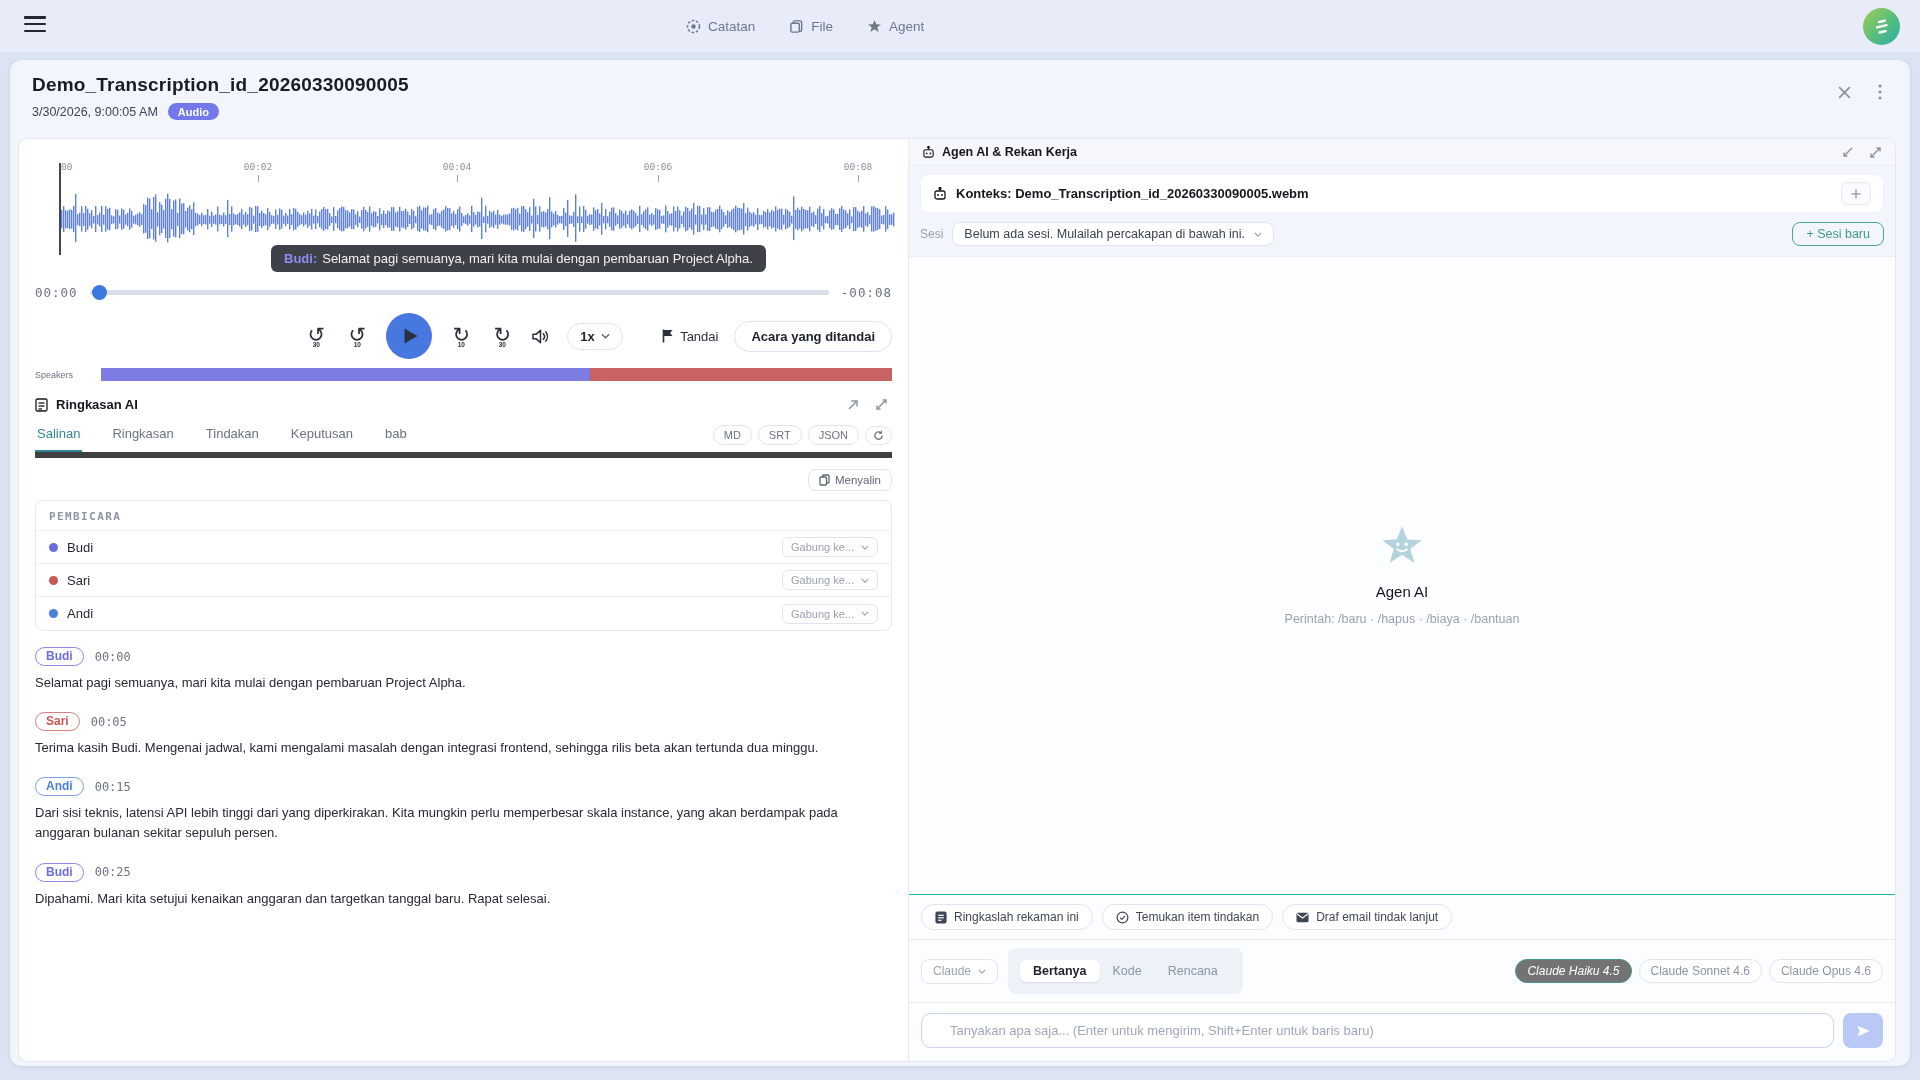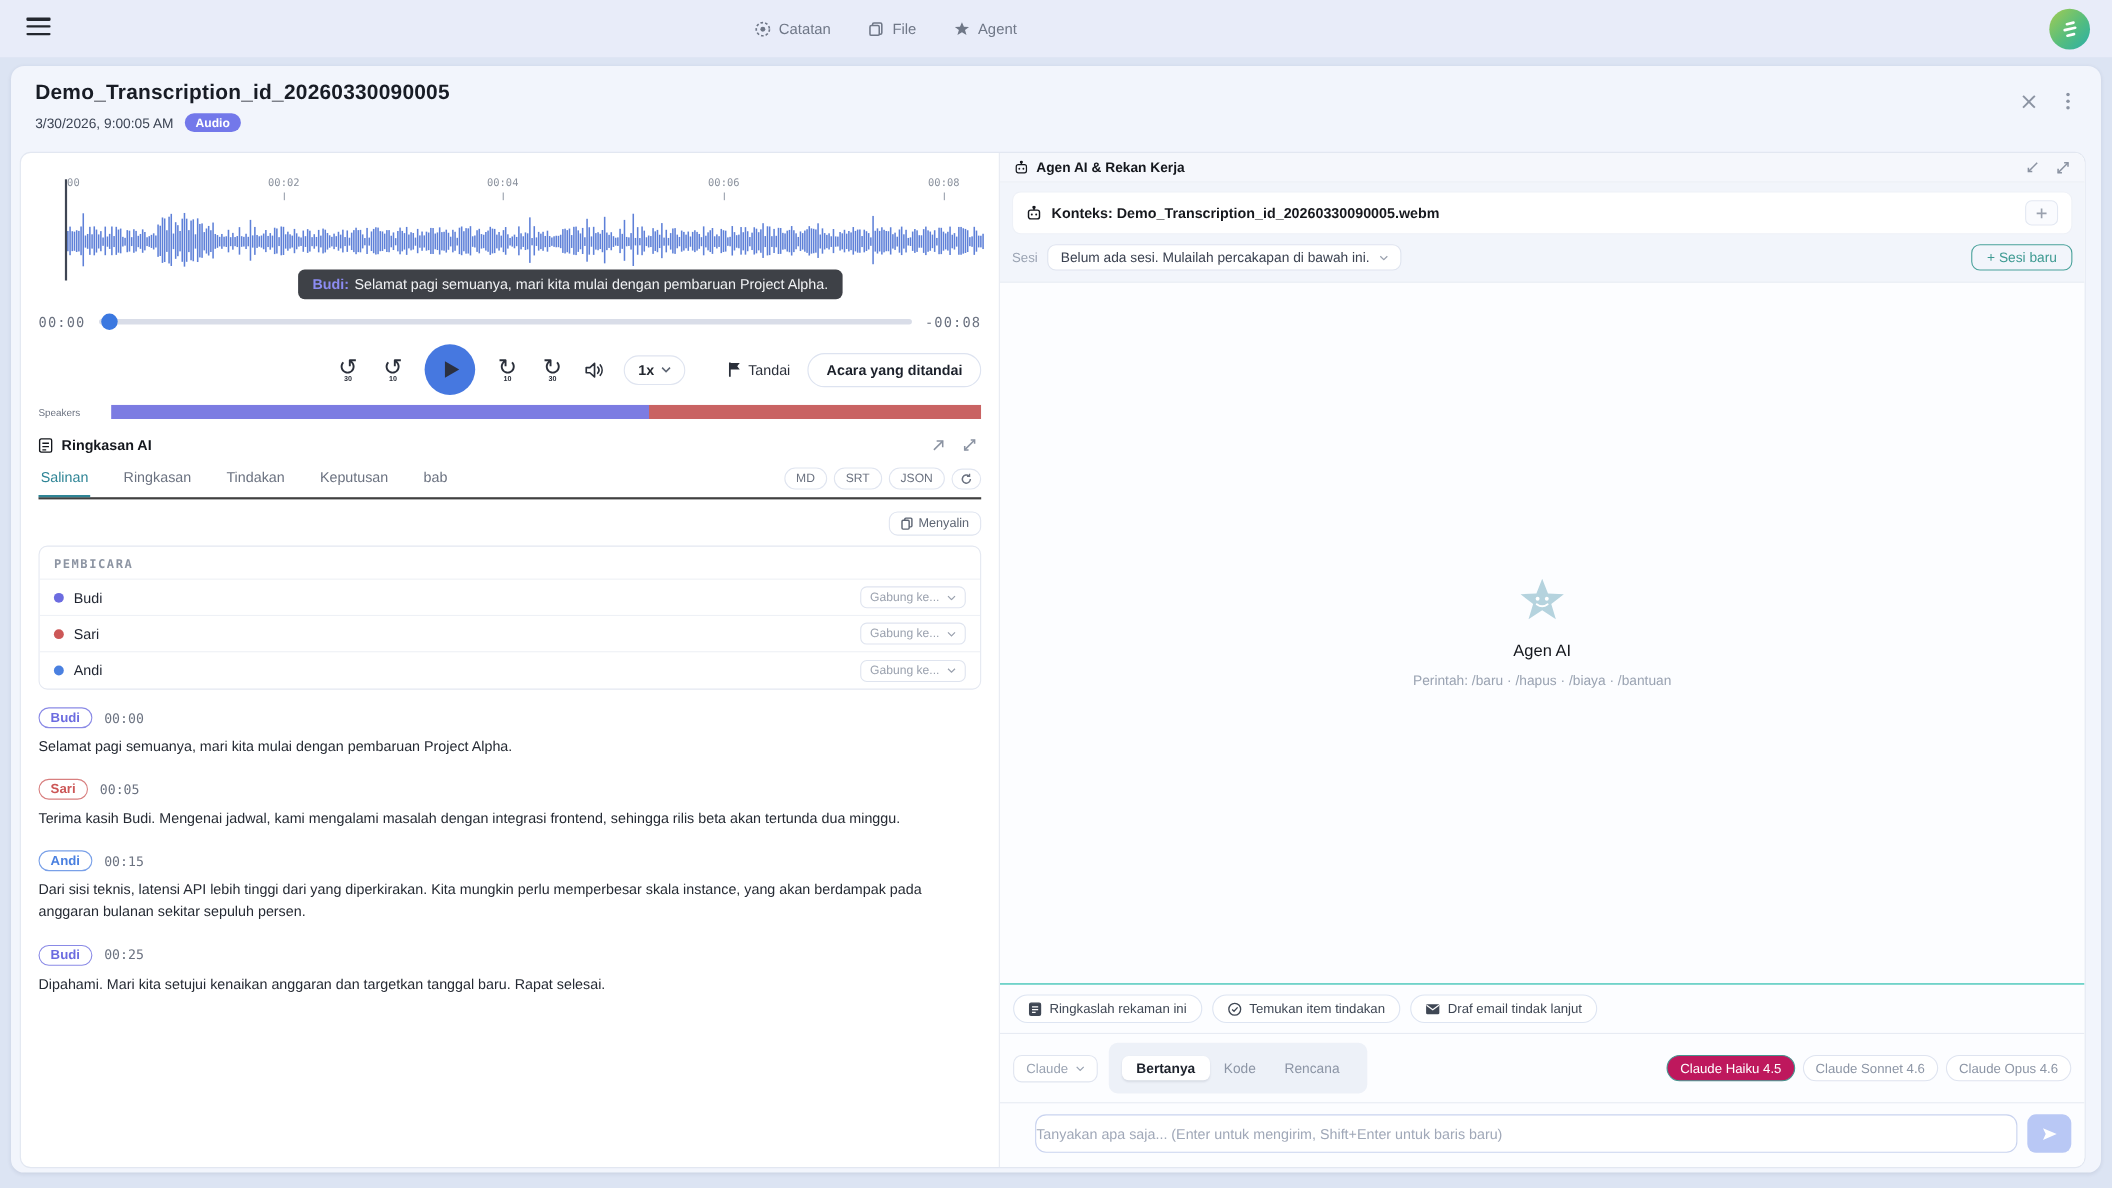--- a/index.html
+++ b/index.html
@@ -72,21 +72,21 @@
   
   .speakers-row { display:flex; align-items:center; margin-top:8px; }
   .speakers-label { width:66px; font-size:9px; color:#6b7280; }
   .speakers-bar { flex:1; height:13px; display:flex; overflow:hidden; cursor:pointer; }
   .speakers-bar .seg { height:100%; }
 
   
   .summary-header { display:flex; align-items:center; gap:8px; margin-top:16px; }
   .summary-title { font-size:13px; font-weight:bold; color:#14171d; }
   .summary-header .hdr-icons { margin-left:auto; display:flex; gap:16px; margin-right:4px; }
-  .tabs-row { display:flex; align-items:flex-end; gap:28px; border-bottom:2px solid #404040; margin-top:6px; }
+  .tabs-row { display:flex; align-items:flex-end; gap:28px; border-bottom:6px solid #404040; margin-top:6px; }
   .tab { font-size:13px; color:#6b7280; padding:8px 2px 9px; cursor:pointer; border-bottom:2px solid transparent; }
   .tab.active { color:#2f8596; border-bottom-color:#2f8596; }
   .tabs-right { margin-left:auto; display:flex; gap:6px; align-items:center; padding-bottom:7px; }
   .export-pill { border:1px solid #e0e5f0; border-radius:13px; padding:3px 10px; font-size:11px;
                  color:#6b7280; background:#fff; cursor:pointer; }
   .copy-row { display:flex; justify-content:flex-end; margin-top:11px; }
   .copy-btn { border:1px solid #e0e5f0; border-radius:8px; padding:4px 10px; font-size:11.5px;
               color:#5d6573; background:#fff; display:flex; align-items:center; gap:5px; cursor:pointer; }
 
   
@@ -136,24 +136,24 @@
   .qa-pill { border:1px solid #dee5f2; border-radius:15px; padding:5px 13px; font-size:12px; color:#3f4754;
              background:#fff; display:flex; align-items:center; gap:7px; cursor:pointer; white-space:nowrap; }
   .agent-model { display:flex; align-items:center; gap:10px; padding:8px 12px; border-top:1px solid #e7ebf3; }
   .provider-pill { border:1px solid #e0e5f0; border-radius:8px; padding:4.5px 11px; font-size:12px; color:#9aa3b2;
                    background:#fff; display:flex; align-items:center; gap:7px; cursor:pointer; }
   .modes { background:#edf1f8; border-radius:8px; padding:12px; display:flex; }
   .mode { padding:4px 13px; font-size:12.5px; color:#8c95a5; border-radius:6px; cursor:pointer; }
   .mode.active { background:#fff; color:#1c212b; font-weight:bold; box-shadow:0 1px 2px rgba(20,30,60,.10); }
   .models { margin-left:auto; display:flex; gap:7px; }
   .model { border:1px solid #dfe4f0; border-radius:14px; padding:4px 11px; font-size:12px; color:#8c95a5; background:#fff; cursor:pointer; white-space:nowrap; }
-  .model.active { background:#be185d; border-color:#46948e; color:#fff; }
+  .model.active { background:#737373; border-color:#46948e; color:#fff;font-style:italic; }
   .agent-input { display:flex; gap:9px; padding:10px 12px 13px; border-top:1px solid #e7ebf3; }
-  .chat-input { flex:1; border:1.5px solid #c9d3ef; border-radius:10px; padding:9px 0; font-size:13px;
-                color:#333; outline:none; background:#fff; font-family:"Liberation Sans", sans-serif;margin-left:20px; }
+  .chat-input { flex:1; border:1.5px solid #c9d3ef; border-radius:10px; padding:9px 28px; font-size:13px;
+                color:#333; outline:none; background:#fff; font-family:"Liberation Sans", sans-serif; }
   .chat-input::placeholder { color:#a0a8b8; }
   .send-btn { width:40px; border:none; border-radius:8px; background:#b9c8f5; display:grid; place-items:center; cursor:pointer; }
 
   svg.s { display:block; }
 </style>
 </head>
 <body>
 
 <div class="topbar">
   <div class="hamburger">

